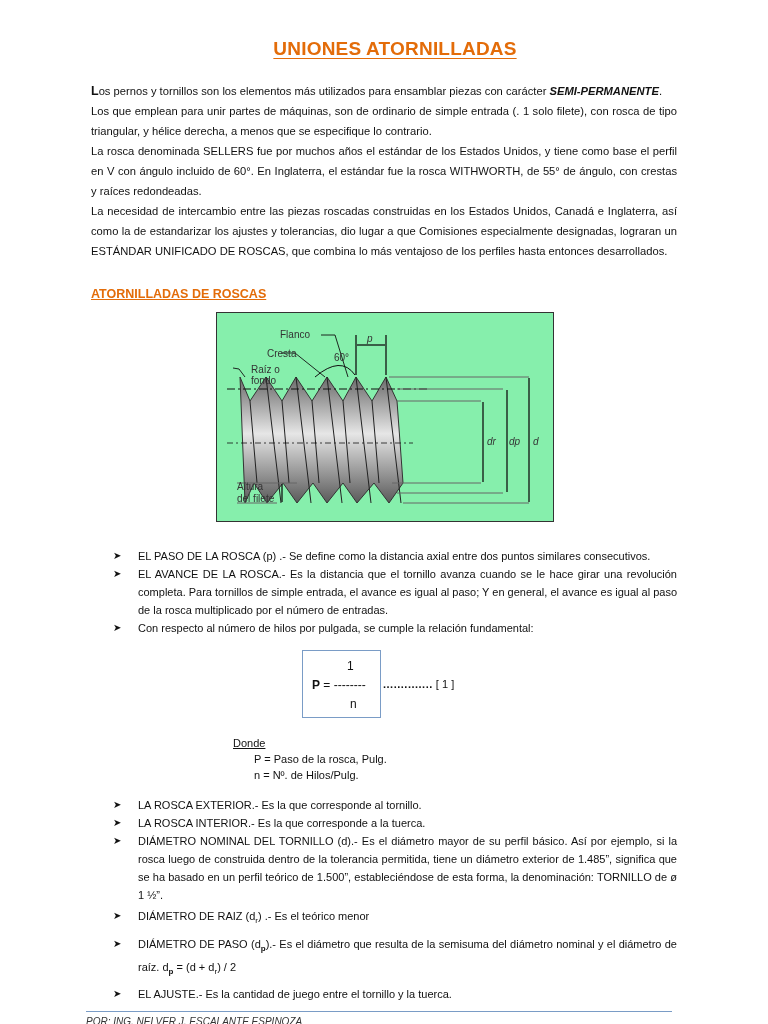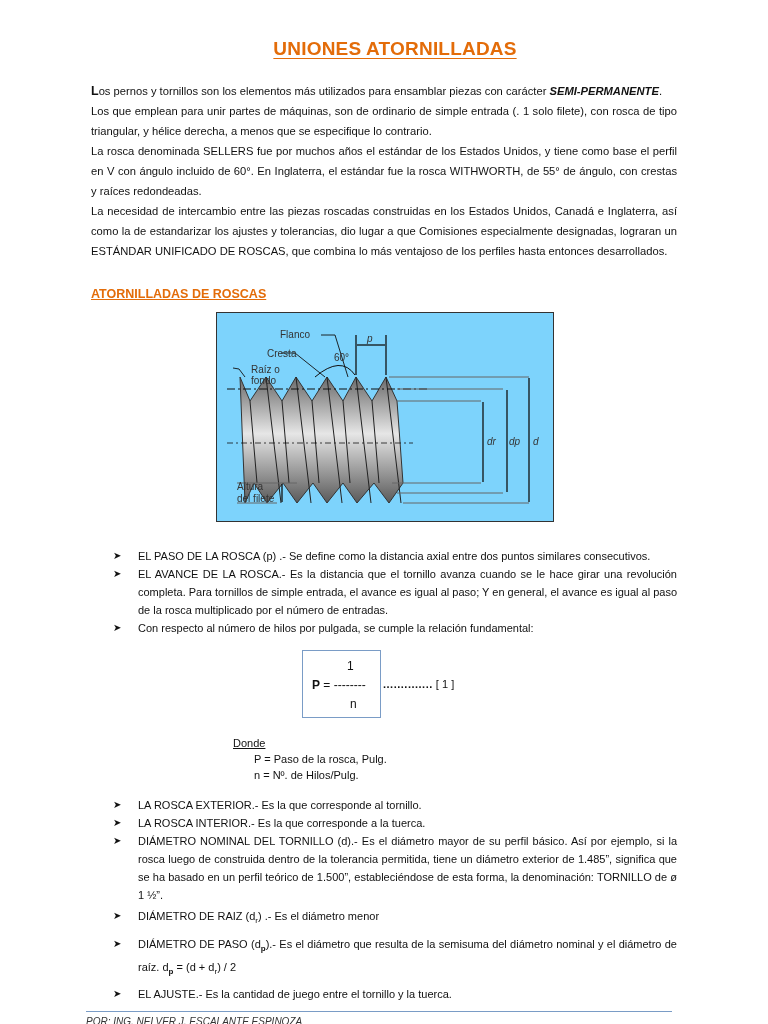--- a/index.html
+++ b/index.html
@@ -10,21 +10,21 @@
            font-size:19px; font-weight:bold; color:#E36C09; text-decoration:underline;
            text-decoration-thickness:1px; text-underline-offset:3px; letter-spacing:0.2px; }
   .body-text { position:absolute; left:91px; width:586px; top:81px;
                font-size:11.2px; line-height:20px; text-align:justify; }
   .body-text p { margin:0; }
   .body-text .first-letter { font-weight:bold; font-size:12.5px; }
   .body-text em { font-weight:bold; font-style:italic; }
   .section-title { position:absolute; left:91px; top:287px; font-size:12.5px;
                    font-weight:bold; color:#E36C09; text-decoration:underline; }
   .figure-box { position:absolute; left:216px; top:312px; width:336px; height:208px;
-                border:1px solid #333; background:#7dd3fc; }
+                border:1px solid #333; background:#86efac; }
   .figure-box svg { position:absolute; left:0; top:0; }
   .bullets { position:absolute; left:113px; width:564px; font-size:11px; line-height:18px; }
   .bullets ul { list-style:none; margin:0; padding:0; }
   .bullets li { position:relative; padding-left:25px; text-align:justify; }
   .bullets li .arrow { position:absolute; left:0; top:0; font-size:10px; }
   .bullets-a { top:547px; }
   .bullets-b { top:796px; }
   .formula-box { position:absolute; left:302px; top:650px; width:77px; height:66px;
                  border:1px solid #7A9CC6; font-size:12px; }
   .formula-box .num { position:absolute; left:44px; top:8px; }
@@ -146,21 +146,21 @@
   <div class="donde-defs">
     <div>P = Paso de la rosca, Pulg.</div>
     <div>n = Nº. de Hilos/Pulg.</div>
   </div>
 
   <div class="bullets bullets-b">
     <ul>
       <li><span class="arrow">➤</span><span>LA ROSCA EXTERIOR.- Es la que corresponde al tornillo.</span></li>
       <li><span class="arrow">➤</span><span>LA ROSCA INTERIOR.- Es la que corresponde a la tuerca.</span></li>
       <li><span class="arrow">➤</span><span>DIÁMETRO NOMINAL DEL TORNILLO (d).- Es el diámetro mayor de su perfil básico. Así por ejemplo, si la rosca luego de construida dentro de la tolerancia permitida, tiene un diámetro exterior de 1.485”, significa que se ha basado en un perfil teórico de 1.500”, estableciéndose de esta forma, la denominación: TORNILLO de ø 1 ½”.</span></li>
-      <li style="margin-top:3px;"><span class="arrow">➤</span><span>DIÁMETRO DE RAIZ (d</span><sub>r</sub><span>) .- Es el diámetro menor</span></li>
+      <li style="margin-top:3px;"><span class="arrow">➤</span><span>DIÁMETRO DE RAIZ (d</span><sub>r</sub><span>) .- Es el teórico menor</span></li>
       <li style="margin-top:5px;"><span class="arrow">➤</span><span>DIÁMETRO DE PASO (d</span><sub style="font-weight:bold">p</sub><span>).- Es el diámetro que resulta de la semisuma del diámetro nominal y el diámetro de raíz.  </span><span>d</span><sub style="font-weight:bold">p</sub><span> = (d + d</span><sub>r</sub><span>) / 2</span></li>
       <li style="margin-top:3px;"><span class="arrow">➤</span><span>EL AJUSTE.- Es la cantidad de juego entre el tornillo y la tuerca.</span></li>
     </ul>
   </div>
 
   <div class="footer-line"></div>
   <div class="footer">POR: ING. NELVER J. ESCALANTE ESPINOZA</div>
 </div>
 
 </body></html>

